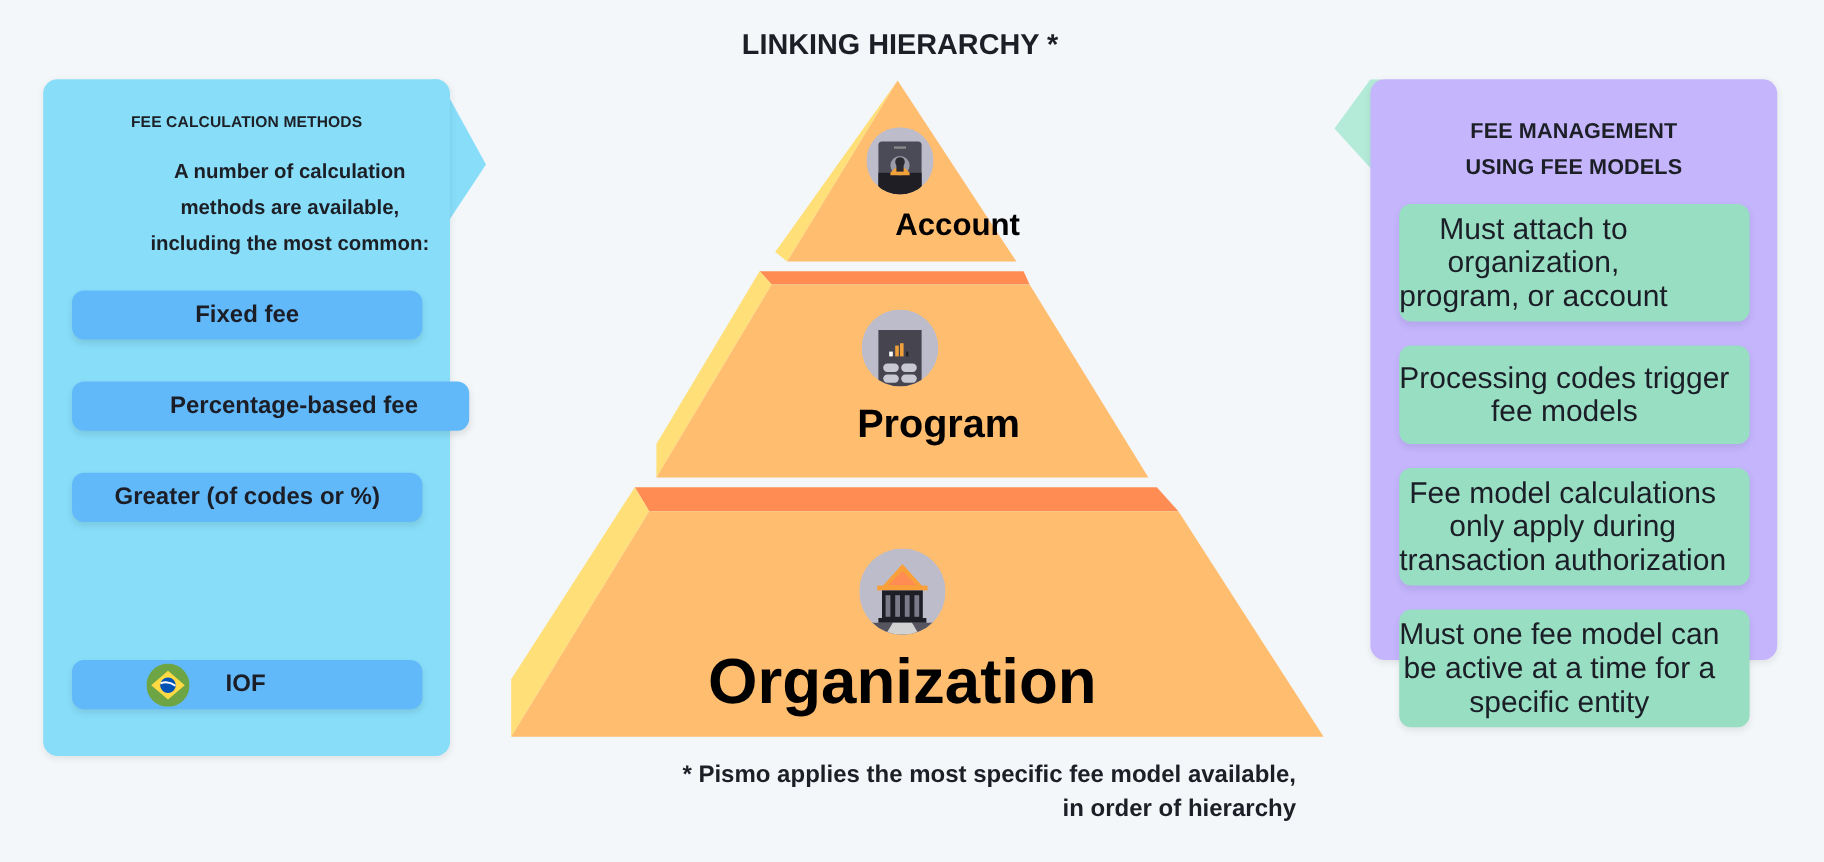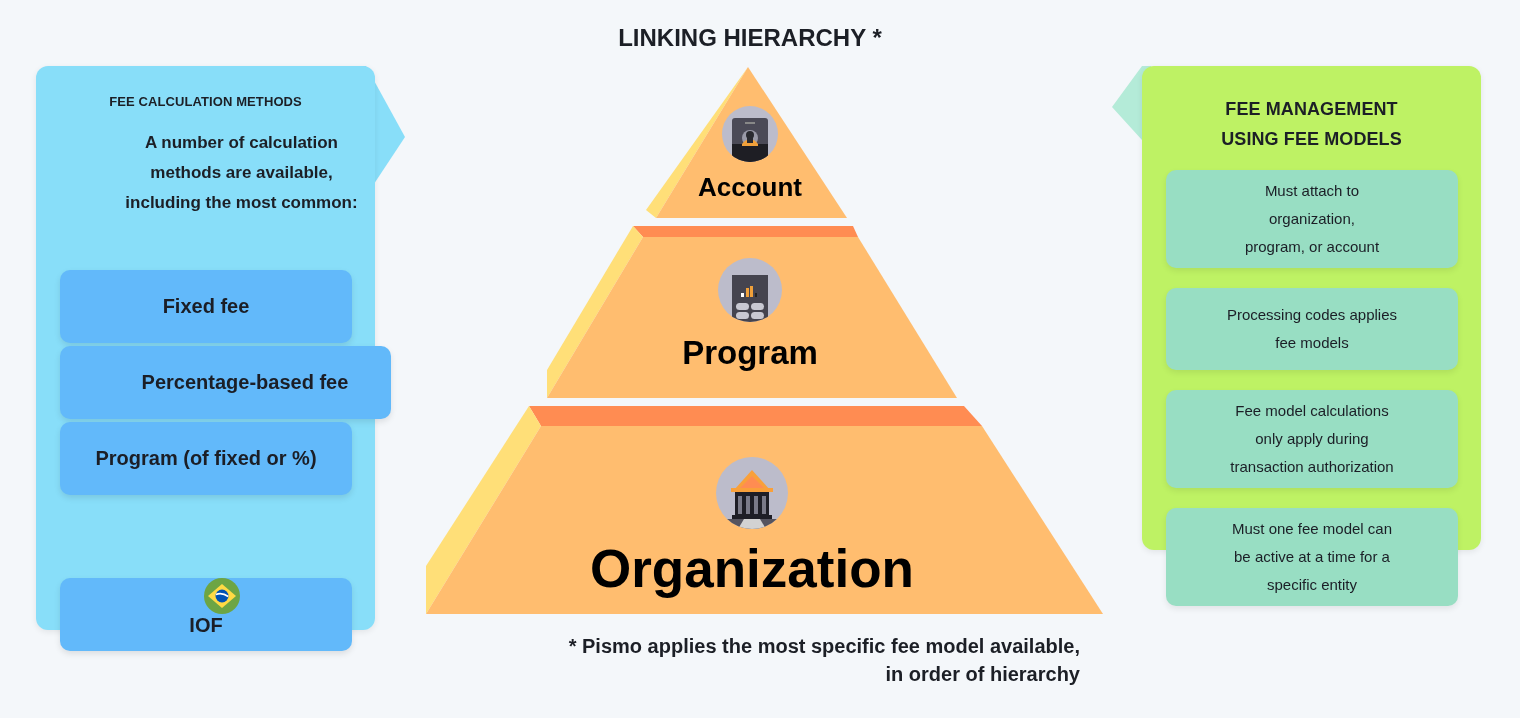--- a/index.html
+++ b/index.html
@@ -21,57 +21,57 @@
   }
   .panel-title {
     position: absolute; left: 0; width: 100%; text-align: center;
     font-weight: bold; font-size: 13px; letter-spacing: 0.1px;
   }
   .panel-text {
     position: absolute; left: 0; width: 100%; text-align: center;
     font-weight: bold; font-size: 17px; line-height: 30px; margin-left: 36px;
   }
   .method-btn {
-    position: absolute; left: 24px; width: 292px; height: 73px;
+    position: absolute; left: 24px; width: 292px; height: 41px;
     background: #62b9fa; border-radius: 10px;
     box-shadow: 0 3px 6px rgba(0,0,0,0.10);
     display: flex; align-items: center; justify-content: center;
-    font-weight: bold; font-size: 20px; color: #1b1e26; margin-top: 28px;
+    font-weight: bold; font-size: 20px; color: #1b1e26;
   }
   .iof-btn { justify-content: flex-start; }
   .flag {
     width: 36px; height: 36px; margin-left: 62px; margin-right: 30px;
   }
 
   
   .right-panel {
     position: absolute; left: 1142px; top: 66px; width: 339px; height: 484px;
-    background: #bef264; border-radius: 12px;
+    background: #c4b5fd; border-radius: 12px;
     box-shadow: 0 2px 6px rgba(0,0,0,0.08);
   }
   .right-arrow {
     position: absolute; left: 1111px; top: 66px; width: 40px; height: 84px;
   }
   .rule-card {
     position: absolute; left: 24px; width: 292px;
     background: #98dec3; border-radius: 10px;
     box-shadow: 0 3px 6px rgba(0,0,0,0.08);
-    display: flex; align-items: center; justify-content: center;
-    text-align: center; font-size: 15px; line-height: 28px; color: #1b1e26;
+    display: flex; align-items: center; justify-content: flex-start;
+    text-align: center; font-size: 25px; line-height: 28px; color: #1b1e26;
     font-weight: 500;
   }
 
   
   .center-title {
     position: absolute; left: 560px; width: 380px; top: 24px; text-align: center;
     font-weight: bold; font-size: 24px;
   }
   .pyramid { position: absolute; left: 0; top: 0; width: 1520px; height: 718px; }
   .tier-label {
-    position: absolute; text-align: center; font-weight: bold; color: #000;
+    position: absolute; text-align: right; font-weight: bold; color: #000;
   }
   .tier-icon { position: absolute; }
   .footnote {
     position: absolute; left: 440px; width: 640px; top: 632px; text-align: right;
     font-weight: bold; font-size: 20px; line-height: 28px;
   }
 </style>
 </head>
 <body>
 
@@ -170,22 +170,22 @@
 </svg>
 <div class="left-panel">
   <div class="panel-title" style="top:28px;">FEE CALCULATION METHODS</div>
   <div class="panel-text" style="top:62px;">
     <div>A number of calculation</div>
     <div>methods are available,</div>
     <div>including the most common:</div>
   </div>
   <div class="method-btn" style="top:176px;">Fixed fee</div>
   <div class="method-btn" style="top:252px;padding-left:39px;">Percentage-based fee</div>
-  <div class="method-btn" style="top:328px;">Program (of fixed or %)</div>
-  <div class="method-btn iof-btn" style="top:484px;flex-direction:column;">
+  <div class="method-btn" style="top:328px;">Greater (of codes or %)</div>
+  <div class="method-btn iof-btn" style="top:484px;">
     <svg class="flag" viewBox="0 0 36 36">
       <circle cx="18" cy="18" r="18" fill="#6da544"></circle>
       <polygon points="18,6 32,18 18,30 4,18" fill="#ffda44"></polygon>
       <circle cx="18" cy="18" r="6.5" fill="#0052b4"></circle>
       <path d="M11.8,16.5 Q18,14 24.2,18.5" stroke="#fff" stroke-width="1.6" fill="none"></path>
     </svg>
     <span>IOF</span>
   </div>
 </div>
 
@@ -199,21 +199,21 @@
   </div>
   <div class="rule-card" style="top:104px;height:98px;">
     <div>
       <div>Must attach to</div>
       <div>organization,</div>
       <div>program, or account</div>
     </div>
   </div>
   <div class="rule-card" style="top:222px;height:82px;">
     <div>
-      <div>Processing codes applies</div>
+      <div>Processing codes trigger</div>
       <div>fee models</div>
     </div>
   </div>
   <div class="rule-card" style="top:324px;height:98px;">
     <div>
       <div>Fee model calculations</div>
       <div>only apply during</div>
       <div>transaction authorization</div>
     </div>
   </div>

